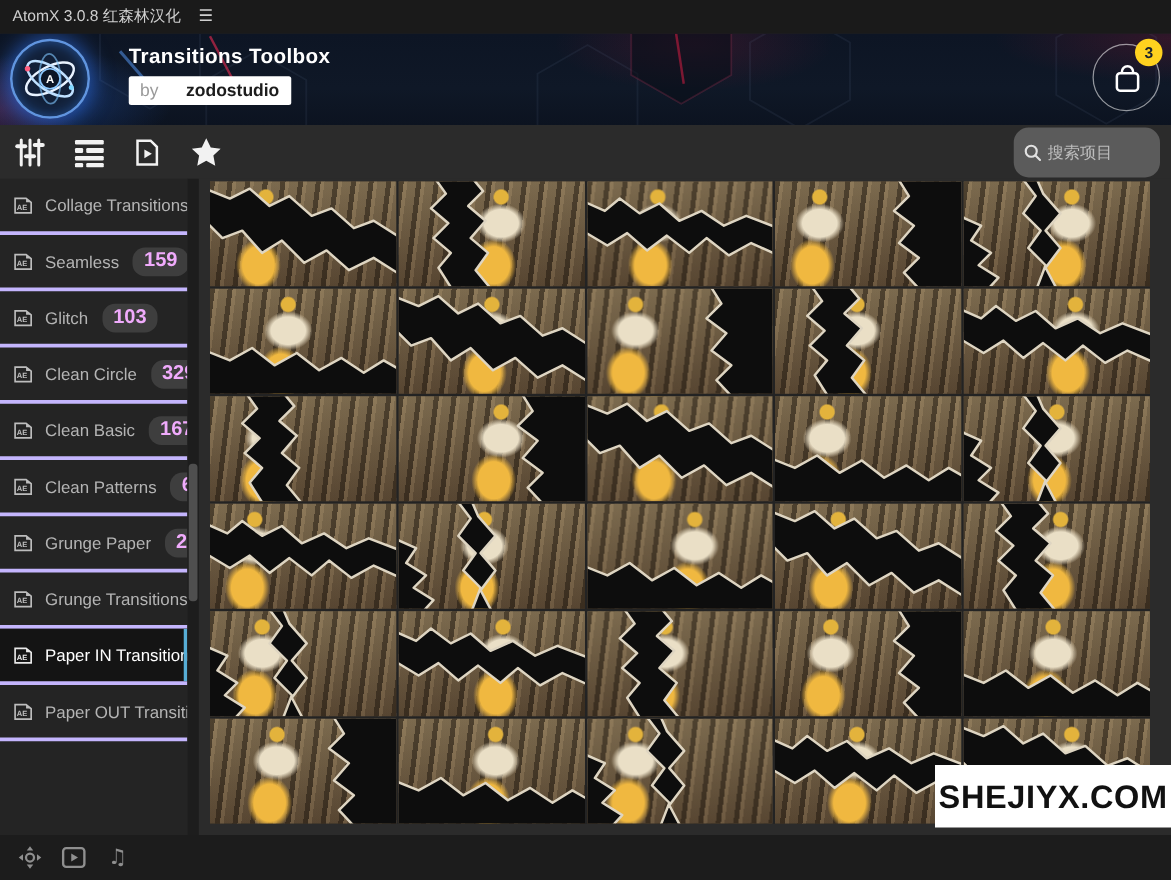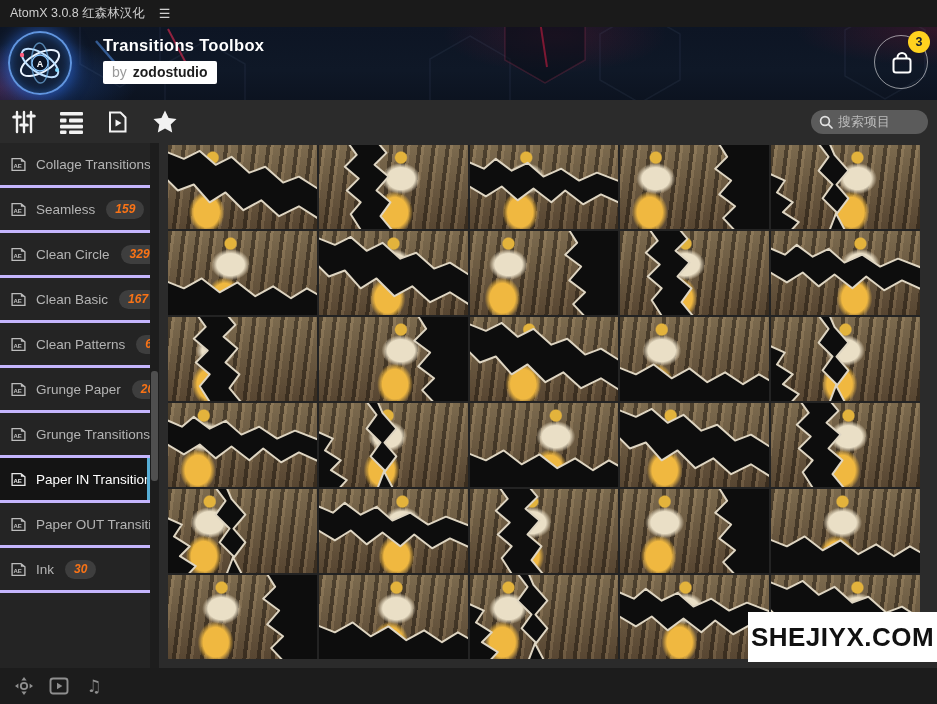--- a/index.html
+++ b/index.html
@@ -21,54 +21,54 @@
       radial-gradient(200px 50px at 935px 4px, rgba(255,30,70,.15), transparent 70%),
       linear-gradient(180deg,#0d1524,#0f1827 60%,#0c1320); }
   .banner .hexes { position:absolute; inset:0; }
   .logo { position:absolute; left:8px; top:4px; width:64px; height:64px; border-radius:50%;
     background:radial-gradient(circle at 50% 45%, #122038 0 55%, #0a1322 100%);
     border:2px solid rgba(110,170,255,.85);
     box-shadow:0 0 16px 3px rgba(50,120,255,.55), inset 0 0 10px rgba(60,140,255,.5); }
   .logo svg { position:absolute; inset:0; }
   .banner-text { position:absolute; left:82px; top:9px;padding-left:21px; }
   .banner-title { color:#fff; font-size:16.5px; font-weight:bold; letter-spacing:.3px; }
-  .byline { display:inline-flex; align-items:center; gap:6px; margin-top:6px; background:#fff;
+  .byline { display:inline-flex; align-items:center; gap:22px; margin-top:6px; background:#fff;
     border-radius:2px; padding:3px 10px 4px 9px; font-size:14px; }
   .byline .pre { color:#9a9a9a; }
   .byline .author { color:#1d1d1d; font-weight:bold; }
   .cart-btn { position:absolute; right:9px; top:8px; width:54px; height:54px; border-radius:50%;
     border:1.5px solid rgba(255,255,255,.55); cursor:pointer; }
   .cart-btn svg { position:absolute; left:13px; top:13px; }
   .cart-badge { position:absolute; top:-5px; right:-3px; width:22px; height:22px; border-radius:50%;
     background:#ffd21f; color:#17202e; font-size:12.5px; font-weight:bold;
     display:flex; align-items:center; justify-content:center; }
 
   
   .toolbar { position:absolute; left:0; top:100px; width:937px; height:43px; background:#2b2b2b;
     display:flex; align-items:center; padding:0 9px 0 10px; }
   .tb-icons { display:flex; align-items:center; gap:19px; }
   .tb-btn { width:28px; height:28px; display:flex; align-items:center; justify-content:center;
     color:#f2f2f2; cursor:pointer; }
-  .search-pill { margin-left:auto; width:117px; height:24px; border-radius:12px; background:#5b5b5b;
+  .search-pill { margin-left:auto; width:117px; height:40px; border-radius:12px; background:#5b5b5b;
     display:flex; align-items:center; padding:0 8px; gap:5px; }
   .search-pill input { flex:1; min-width:0; background:transparent; border:none; outline:none;
     color:#e8e8e8; font-size:13px; font-family:inherit; }
   .search-pill input::placeholder { color:#bdbdbd; }
 
   
   .sidebar { position:absolute; left:0; top:143px; width:150px; height:525px; background:#242424; overflow:hidden; }
   .s-item { position:relative; height:45px; display:flex; align-items:center; gap:9px;
     padding:0 6px 0 10px; border-bottom:3px solid #c4b5fd; color:#b4b4b4; font-size:13.5px;
     cursor:pointer; overflow:hidden; white-space:nowrap; }
   .s-item.sel { background:#141414; color:#fff; }
   .ae-ic { flex-shrink:0; color:#bdbdbd; }
   .s-item.sel .ae-ic { color:#e8e8e8; }
   .s-label { flex-shrink:0; }
-  .s-badge { flex-shrink:0; margin-left:2px; background:#3e3e3e; color:#f97316; font-size:12px;
-    font-weight:bold; border-radius:10px; padding:2px 9px 3px;font-style:italic; }
+  .s-badge { flex-shrink:0; margin-left:2px; background:#3e3e3e; color:#f0abfc; font-size:16px;
+    font-weight:bold; border-radius:10px; padding:2px 9px 3px; }
   .sel-bar { position:absolute; right:0; top:0; width:3px; height:100%; background:#57aed6; }
   .s-scroll-track { position:absolute; left:150px; top:143px; width:9px; height:525px; background:#1d1d1d; }
   .s-scroll-thumb { position:absolute; left:1px; top:228px; width:7px; height:110px; border-radius:3px;
     background:#4f4f4f; cursor:pointer; }
 
   
   .grid { position:absolute; left:168px; top:145px; width:752px; height:514px; overflow:hidden;
     display:grid; grid-template-columns:repeat(5,1fr); grid-auto-rows:84px; gap:2px; background:#232323; }
   .thumb { position:relative; overflow:hidden; cursor:pointer;
     background:
@@ -217,20 +217,30 @@
     <span class="s-label">Seamless</span>
     <span class="s-badge">159</span>
 
   </div>
       <div class="s-item">
     <svg class="ae-ic" width="17" height="17" viewBox="0 0 18 18">
       <path d="M2.2,2.8 h9.3 l4.3,3.4 v9 h-13.6 z" fill="none" stroke="currentColor" stroke-width="1.4"></path>
       <path d="M11.5,2.8 l4.3,3.4 h-4.3 z" fill="currentColor"></path>
       <text x="3.6" y="12.4" font-size="6.4" font-weight="bold" fill="currentColor">AE</text>
     </svg>
+    <span class="s-label">Glitch</span>
+    <span class="s-badge">103</span>
+
+  </div>
+      <div class="s-item">
+    <svg class="ae-ic" width="17" height="17" viewBox="0 0 18 18">
+      <path d="M2.2,2.8 h9.3 l4.3,3.4 v9 h-13.6 z" fill="none" stroke="currentColor" stroke-width="1.4"></path>
+      <path d="M11.5,2.8 l4.3,3.4 h-4.3 z" fill="currentColor"></path>
+      <text x="3.6" y="12.4" font-size="6.4" font-weight="bold" fill="currentColor">AE</text>
+    </svg>
     <span class="s-label">Clean Circle</span>
     <span class="s-badge">329</span>
 
   </div>
       <div class="s-item">
     <svg class="ae-ic" width="17" height="17" viewBox="0 0 18 18">
       <path d="M2.2,2.8 h9.3 l4.3,3.4 v9 h-13.6 z" fill="none" stroke="currentColor" stroke-width="1.4"></path>
       <path d="M11.5,2.8 l4.3,3.4 h-4.3 z" fill="currentColor"></path>
       <text x="3.6" y="12.4" font-size="6.4" font-weight="bold" fill="currentColor">AE</text>
     </svg>
@@ -277,30 +287,20 @@
 
     <span class="sel-bar"></span>
   </div>
       <div class="s-item">
     <svg class="ae-ic" width="17" height="17" viewBox="0 0 18 18">
       <path d="M2.2,2.8 h9.3 l4.3,3.4 v9 h-13.6 z" fill="none" stroke="currentColor" stroke-width="1.4"></path>
       <path d="M11.5,2.8 l4.3,3.4 h-4.3 z" fill="currentColor"></path>
       <text x="3.6" y="12.4" font-size="6.4" font-weight="bold" fill="currentColor">AE</text>
     </svg>
     <span class="s-label">Paper OUT Transition</span>
-
-  </div>
-      <div class="s-item">
-    <svg class="ae-ic" width="17" height="17" viewBox="0 0 18 18">
-      <path d="M2.2,2.8 h9.3 l4.3,3.4 v9 h-13.6 z" fill="none" stroke="currentColor" stroke-width="1.4"></path>
-      <path d="M11.5,2.8 l4.3,3.4 h-4.3 z" fill="currentColor"></path>
-      <text x="3.6" y="12.4" font-size="6.4" font-weight="bold" fill="currentColor">AE</text>
-    </svg>
-    <span class="s-label">Ink</span>
-    <span class="s-badge">30</span>
 
   </div>
     </div>
   <div class="s-scroll-track">
     <div class="s-scroll-thumb"></div>
   </div>
 
   <div class="grid">
       <div class="thumb" style="--fx:30%">
     <svg class="tear" viewBox="0 0 150 85" preserveAspectRatio="none">

